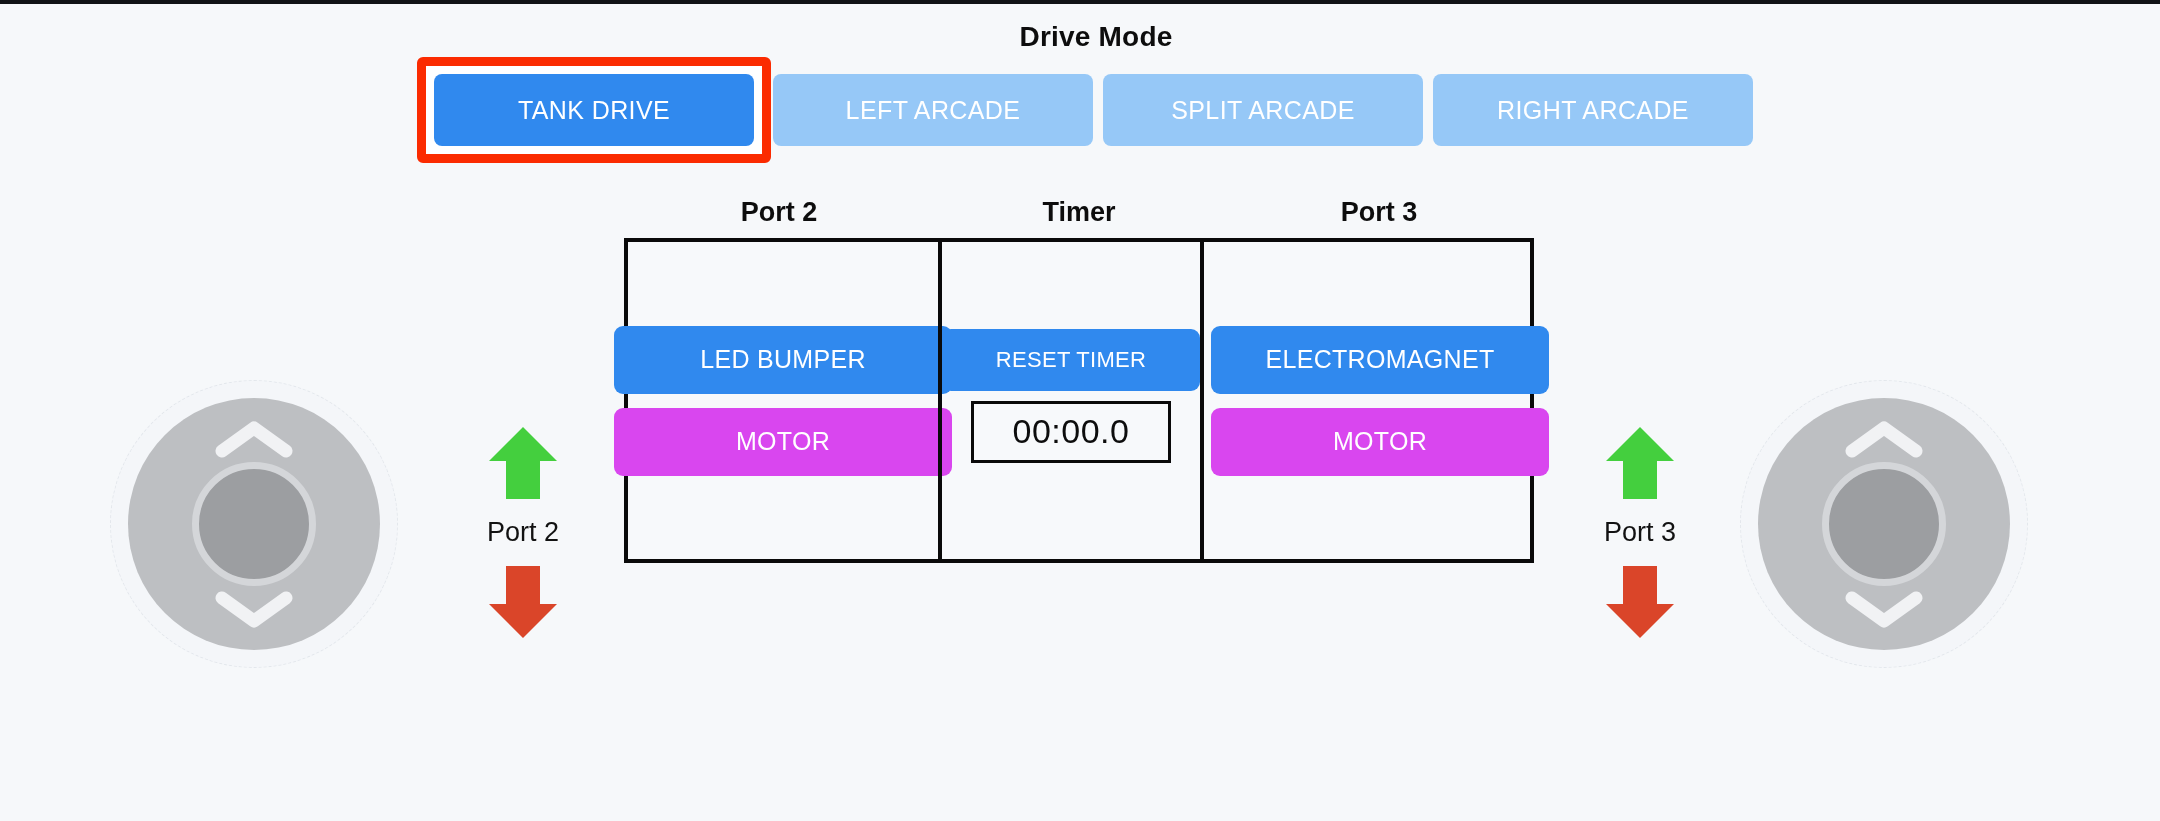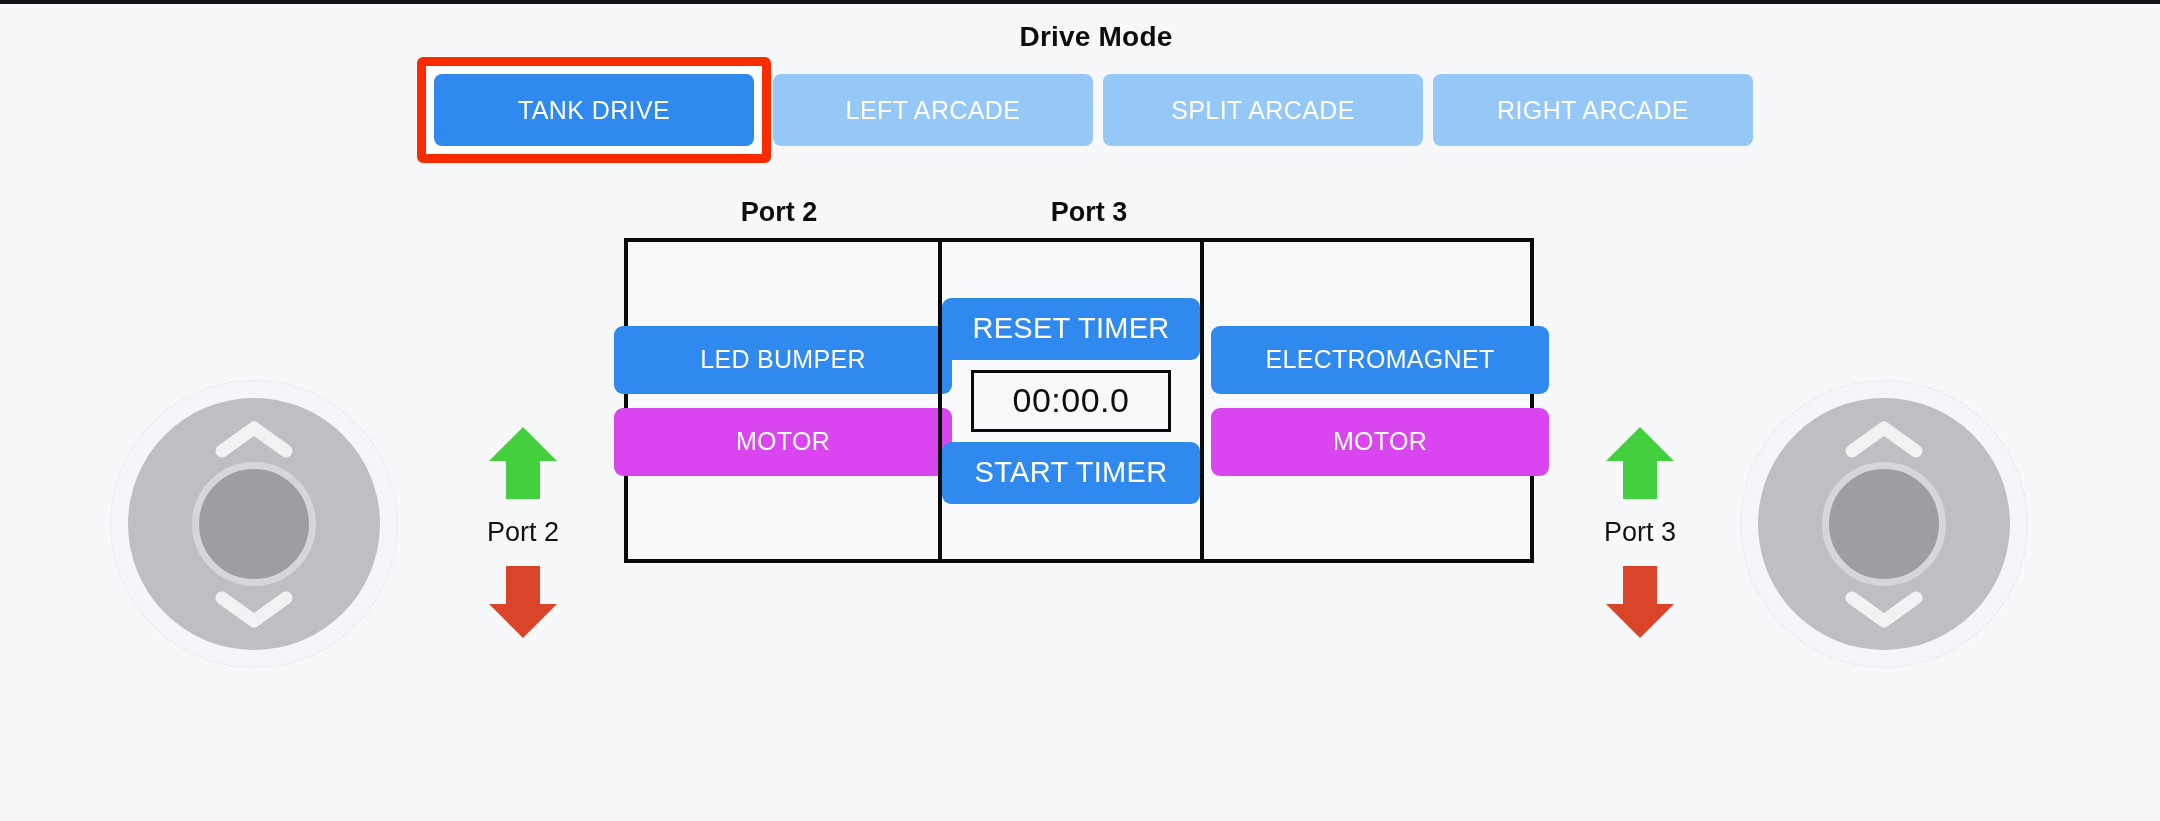--- a/index.html
+++ b/index.html
@@ -146,21 +146,21 @@
   .panel-btn.muted   { background: #d946ef; }
   .panel-btn + .panel-btn { margin-top: 14px; }
 
   .timer-btn {
     width: 258px;
     height: 62px;
     border: none;
     border-radius: 9px;
     background: #3089ee;
     color: #ffffff;
-    font-size: 29px;
+    font-size: 22px;
     font-family: "Liberation Sans", sans-serif;
     letter-spacing: 0.3px;
     display: flex;
     align-items: center;
     justify-content: center;
     cursor: pointer;
     padding: 0;
   }
   .timer-display {
     width: 200px;
@@ -262,34 +262,34 @@
     <div class="mode-btn-wrap">
       <button class="mode-btn">SPLIT ARCADE</button>
     </div>
     <div class="mode-btn-wrap">
       <button class="mode-btn">RIGHT ARCADE</button>
     </div>
   </div>
 
   <div class="panel-labels">
     <div class="panel-label p2">Port 2</div>
+    <div class="panel-label tm">Timer</div>
     <div class="panel-label p3">Port 3</div>
   </div>
 
   <div class="panel-group">
 
     <div class="panel col-port2">
       <button class="panel-btn primary">LED BUMPER</button>
       <button class="panel-btn muted">MOTOR</button>
     </div>
 
     <div class="panel col-timer">
       <button class="timer-btn">RESET TIMER</button>
       <div class="timer-display">00:00.0</div>
-      <button class="timer-btn">START TIMER</button>
     </div>
 
     <div class="panel col-port3">
       <button class="panel-btn primary">ELECTROMAGNET</button>
       <button class="panel-btn muted">MOTOR</button>
     </div>
 
   </div>
 
   <div class="port-stack left">

